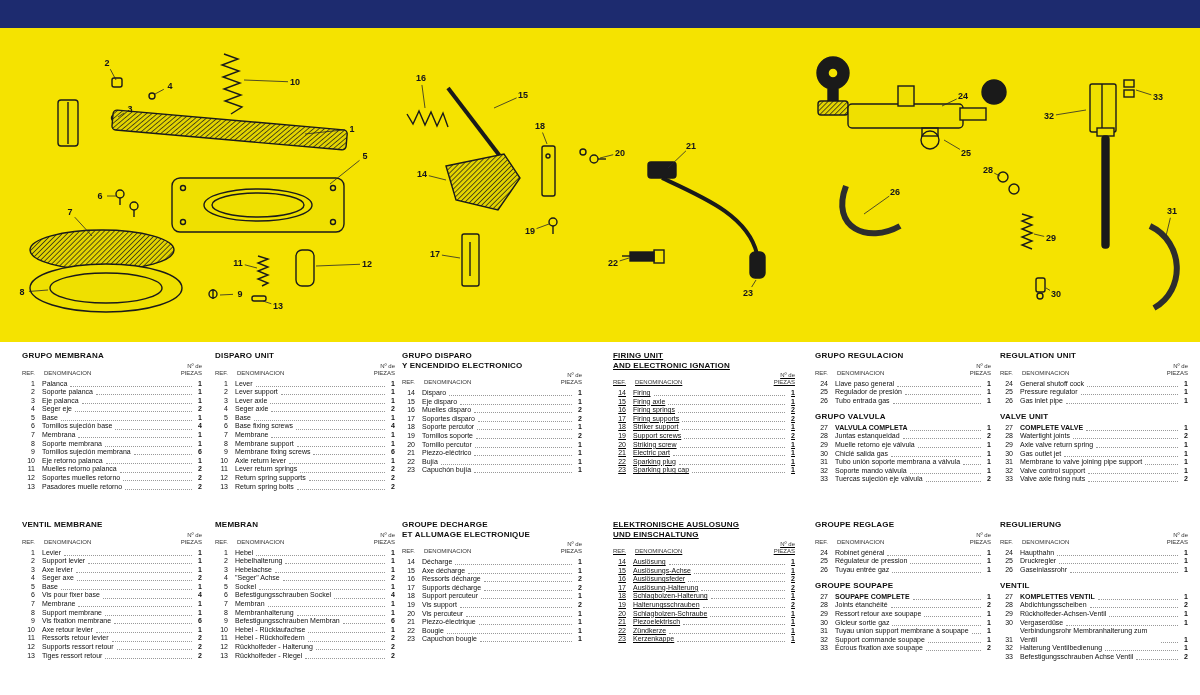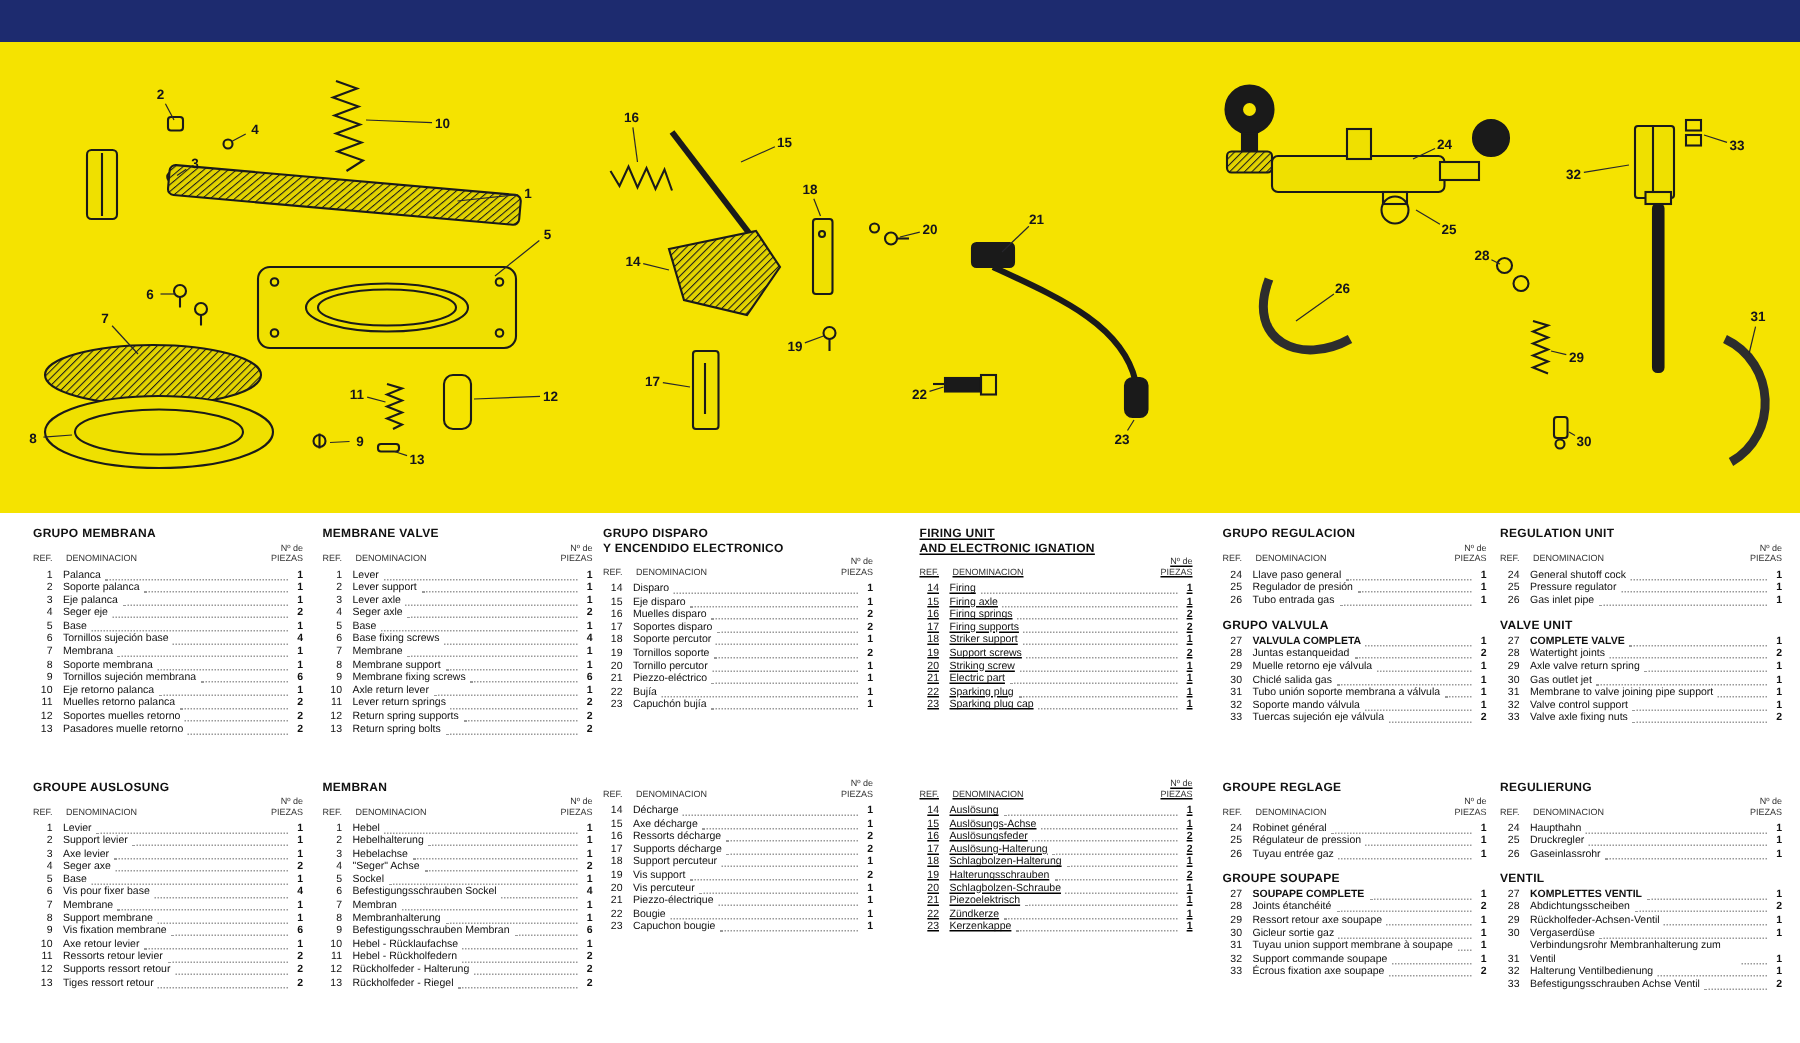--- a/index.html
+++ b/index.html
@@ -303,21 +303,21 @@
           <div class="row">
             <span class="ref">13</span>
             <span class="pname">Pasadores muelle retorno</span>
             <span class="lead"></span>
             <span class="qty">2</span>
           </div>
         </div>
       </div>
       <div class="block">
         <div class="section">
-          <div class="title">GROUPE AUSLOSUNG</div>
+          <div class="title">VENTIL MEMBRANE</div>
           <div class="hdr">
             <span class="h-ref">REF.</span>
             <span class="h-den">DENOMINACION</span>
             <span class="h-qty">Nº de
 PIEZAS</span>
           </div>
           <div class="row">
             <span class="ref">1</span>
             <span class="pname">Levier</span>
             <span class="lead"></span>
@@ -394,21 +394,21 @@
             <span class="pname">Tiges ressort retour</span>
             <span class="lead"></span>
             <span class="qty">2</span>
           </div>
         </div>
       </div>
     </div>
     <div class="col c1">
       <div class="block">
         <div class="section">
-          <div class="title">MEMBRANE VALVE</div>
+          <div class="title">DISPARO UNIT</div>
           <div class="hdr">
             <span class="h-ref">REF.</span>
             <span class="h-den">DENOMINACION</span>
             <span class="h-qty">Nº de
 PIEZAS</span>
           </div>
           <div class="row">
             <span class="ref">1</span>
             <span class="pname">Lever</span>
             <span class="lead"></span>
@@ -646,20 +646,22 @@
           <div class="row">
             <span class="ref">23</span>
             <span class="pname">Capuchón bujía</span>
             <span class="lead"></span>
             <span class="qty">1</span>
           </div>
         </div>
       </div>
       <div class="block">
         <div class="section">
+          <div class="title">GROUPE DECHARGE
+ET ALLUMAGE ELECTRONIQUE</div>
           <div class="hdr">
             <span class="h-ref">REF.</span>
             <span class="h-den">DENOMINACION</span>
             <span class="h-qty">Nº de
 PIEZAS</span>
           </div>
           <div class="row">
             <span class="ref">14</span>
             <span class="pname">Décharge</span>
             <span class="lead"></span>
@@ -790,20 +792,22 @@
           <div class="row">
             <span class="ref">23</span>
             <span class="pname">Sparking plug cap</span>
             <span class="lead"></span>
             <span class="qty">1</span>
           </div>
         </div>
       </div>
       <div class="block">
         <div class="section">
+          <div class="title">ELEKTRONISCHE AUSLOSUNG
+UND EINSCHALTUNG</div>
           <div class="hdr">
             <span class="h-ref">REF.</span>
             <span class="h-den">DENOMINACION</span>
             <span class="h-qty">Nº de
 PIEZAS</span>
           </div>
           <div class="row">
             <span class="ref">14</span>
             <span class="pname">Auslösung</span>
             <span class="lead"></span>

